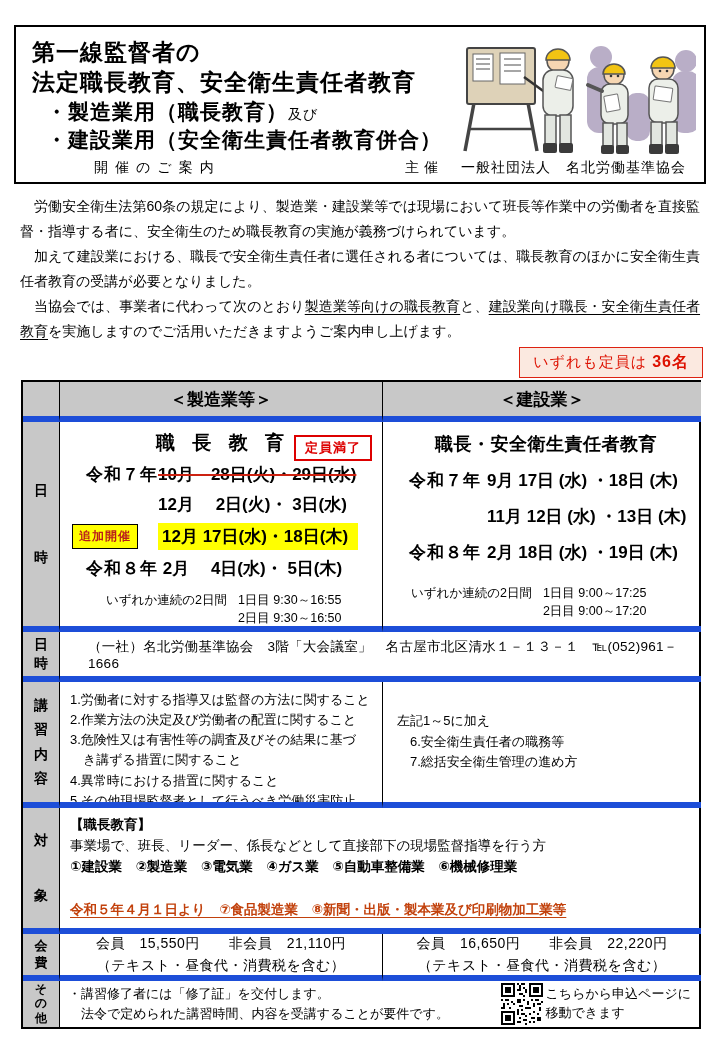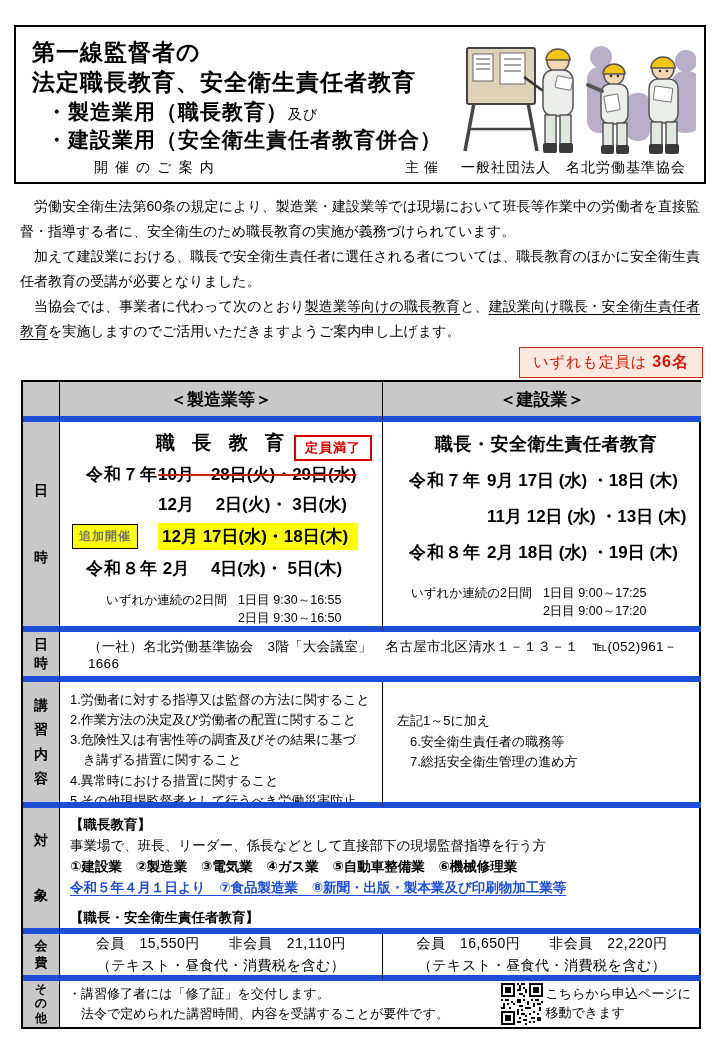--- a/index.html
+++ b/index.html
@@ -70,21 +70,21 @@
   .dt-title { font-size: 19px; font-weight: bold; letter-spacing: 6px; }
   .badge-full {
     position: absolute; top: 13px; right: 10px;
     border: 2px solid #dd0000; color: #dd0000; background: #fff;
     font-size: 13px; font-weight: bold; padding: 2px 9px; letter-spacing: 1px;
   }
   .sline { display: flex; align-items: center; margin: 7px 0; font-weight: bold; font-size: 17px; white-space: pre; }
   .era { width: 88px; flex: none; padding-left: 16px; letter-spacing: 1px; }
   .badge-wrap { width: 88px; flex: none; display: flex; }
   .badge-extra {
-    background: #ffff00; border: 1.5px solid #000; color: #737373;
+    background: #ffff00; border: 1.5px solid #000; color: #b91c1c;
     font-size: 12px; font-weight: bold; padding: 3px 6px; letter-spacing: 1px; margin-left: 2px;
   }
   .strike { text-decoration: line-through; text-decoration-color: #cc2211; text-decoration-thickness: 2px; }
   .hl { background: #ffff00; padding: 2px 10px 2px 4px; }
   .sfoot { display: flex; gap: 11px; font-size: 12.5px; margin-top: 11px; padding-left: 36px; line-height: 1.45; }
   .sfoot .times { display: flex; flex-direction: column; }
   .dt-right { padding: 10px 4px 16px 12px; }
   .dt-title2 { text-align: center; font-size: 18px; font-weight: bold; margin-bottom: 12px; letter-spacing: 0.5px; }
   .sline2 { display: flex; align-items: center; margin: 13px 0; font-weight: bold; font-size: 17px; white-space: pre; }
   .era2 { width: 92px; flex: none; padding-left: 14px; letter-spacing: 1px; }
@@ -94,21 +94,21 @@
   .venue-cell { display: flex; align-items: center; font-size: 13.5px; padding-left: 28px; letter-spacing: 0.3px; }
   
   .content-left { padding: 8px 4px 0 10px; line-height: 1.55; }
   .content-left .item { white-space: pre-line; }
   .content-right { display: flex; flex-direction: column; justify-content: center; padding-left: 14px; line-height: 1.6; }
   .content-right .item { padding-left: 13px; }
   
   .target-cell { padding: 7px 19px 0 10px; font-size: 13.5px; line-height: 1.55; }
   .tg-h { font-weight: bold; }
   .tg-bold { font-weight: bold; }
-  .tg-red { color: #1d4ed8; font-weight: bold; text-decoration: underline; text-underline-offset: 3px; }
+  .tg-red { color: #c2410c; font-weight: bold; text-decoration: underline; text-underline-offset: 3px; margin-top: 22px; }
   .tg-gap { margin-top: 9px; }
   
   .fee-cell { display: flex; flex-direction: column; align-items: center; justify-content: center; font-size: 14px; line-height: 1.55; letter-spacing: 0.5px; }
   
   .other-cell { display: flex; align-items: center; justify-content: space-between; padding: 4px 10px 4px 8px; }
   .other-text { font-size: 13px; line-height: 1.55; }
   .qr-block { display: flex; align-items: center; gap: 3px; }
   .qr-note { font-size: 13px; line-height: 1.45; }
 </style>
 </head>

